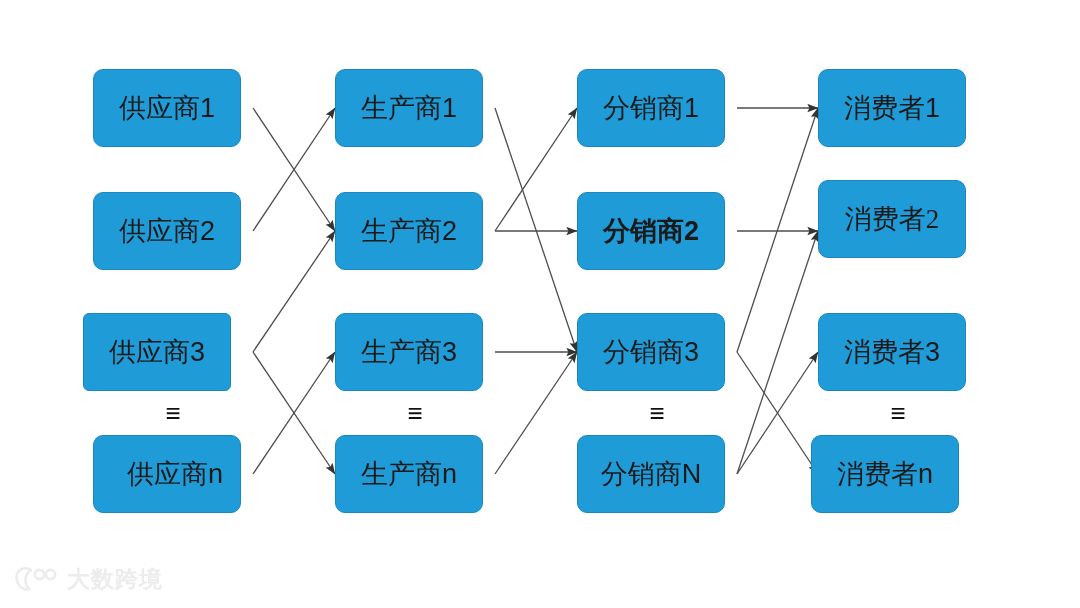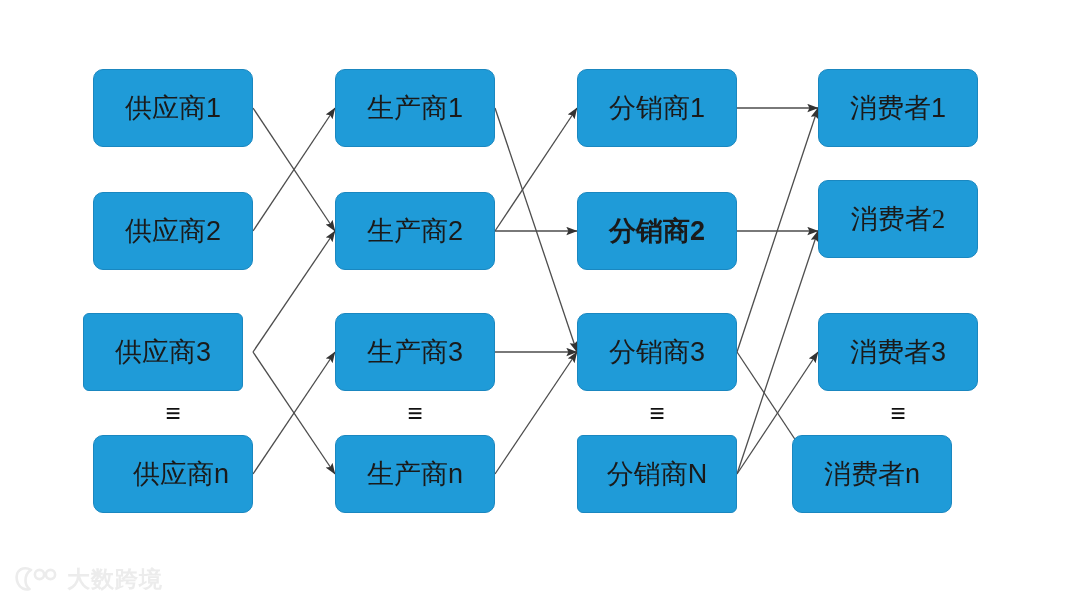--- a/index.html
+++ b/index.html
@@ -22,21 +22,21 @@
     position: absolute;
     left: 0;
     top: 0;
     width: 1080px;
     height: 608px;
     pointer-events: none;
   }
   .node {
     position: absolute;
     box-sizing: border-box;
-    width: 160px;
+    width: 148px;
     height: 78px;
     border-radius: 10px;
     background: #1f9bd8;
     border: 1.5px solid #1a87c0;
     display: flex;
     align-items: center;
     justify-content: center;
     color: #1a1a1a;
     font-size: 27px;
     line-height: 1;
@@ -111,25 +111,25 @@
       <div class="node" style="left: 93px; top: 192px;">供应商2</div>
       <div class="node" style="left: 83px; top: 313px; border-radius: 6px;">供应商3</div>
       <div class="node" style="left: 93px; top: 435px; padding-left: 16px;">供应商n</div>
       <div class="node" style="left: 335px; top: 69px;">生产商1</div>
       <div class="node" style="left: 335px; top: 192px;">生产商2</div>
       <div class="node" style="left: 335px; top: 313px;">生产商3</div>
       <div class="node" style="left: 335px; top: 435px;">生产商n</div>
       <div class="node" style="left: 577px; top: 69px;">分销商1</div>
       <div class="node" style="left: 577px; top: 192px; font-weight: bold;">分销商2</div>
       <div class="node" style="left: 577px; top: 313px;">分销商3</div>
-      <div class="node" style="left: 577px; top: 435px; border-radius: 6px;">分销商N</div>
+      <div class="node" style="left: 577px; top: 435px;">分销商N</div>
       <div class="node" style="left: 818px; top: 69px;">消费者1</div>
       <div class="node" style="left: 818px; top: 180px; font-family: Liberation Serif, serif;">消费者2</div>
       <div class="node" style="left: 818px; top: 313px;">消费者3</div>
-      <div class="node" style="left: 792px; top: 435px;">消费者n</div>
+      <div class="node" style="left: 811px; top: 435px;">消费者n</div>
     </div>
 
   <div id="ellipses">
       <div class="ellipsis" style="left: 93px; top: 400px;">≡</div>
       <div class="ellipsis" style="left: 335px; top: 400px;">≡</div>
       <div class="ellipsis" style="left: 577px; top: 400px;">≡</div>
       <div class="ellipsis" style="left: 818px; top: 400px;">≡</div>
     </div>
 
   <div id="watermark">

